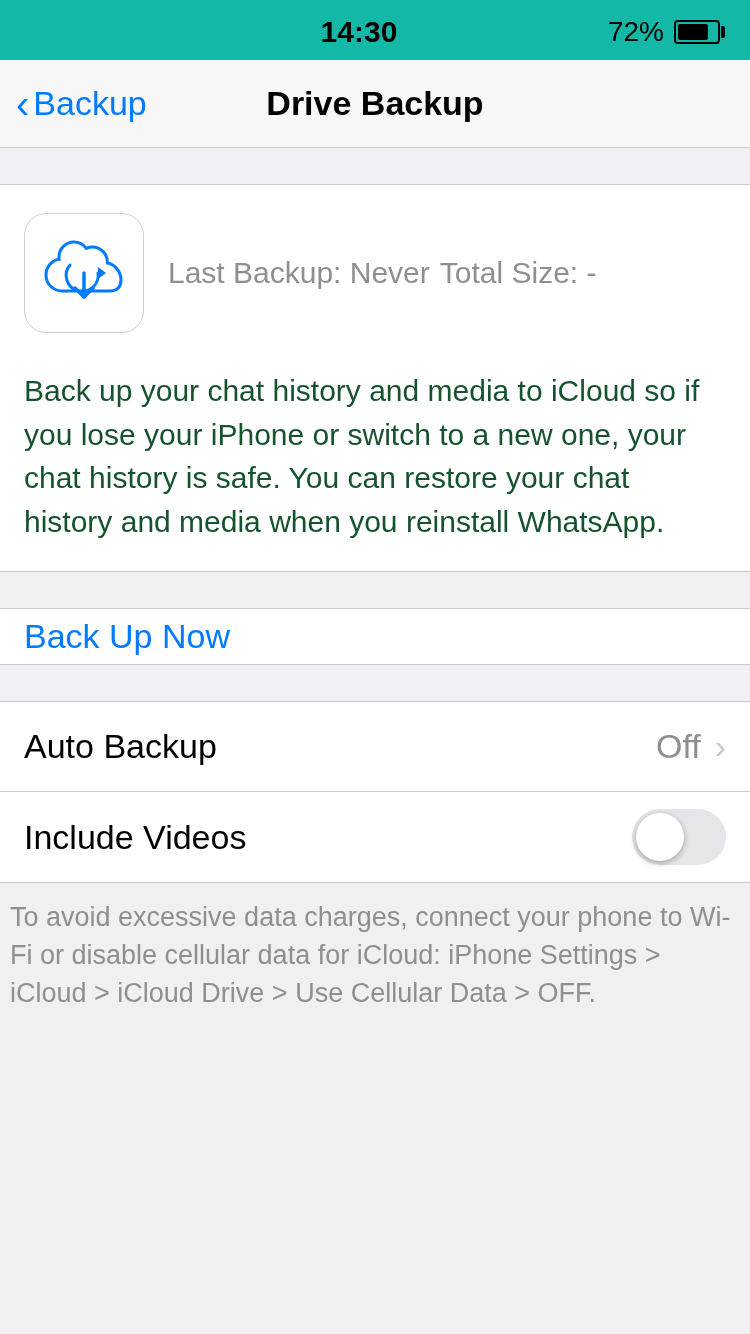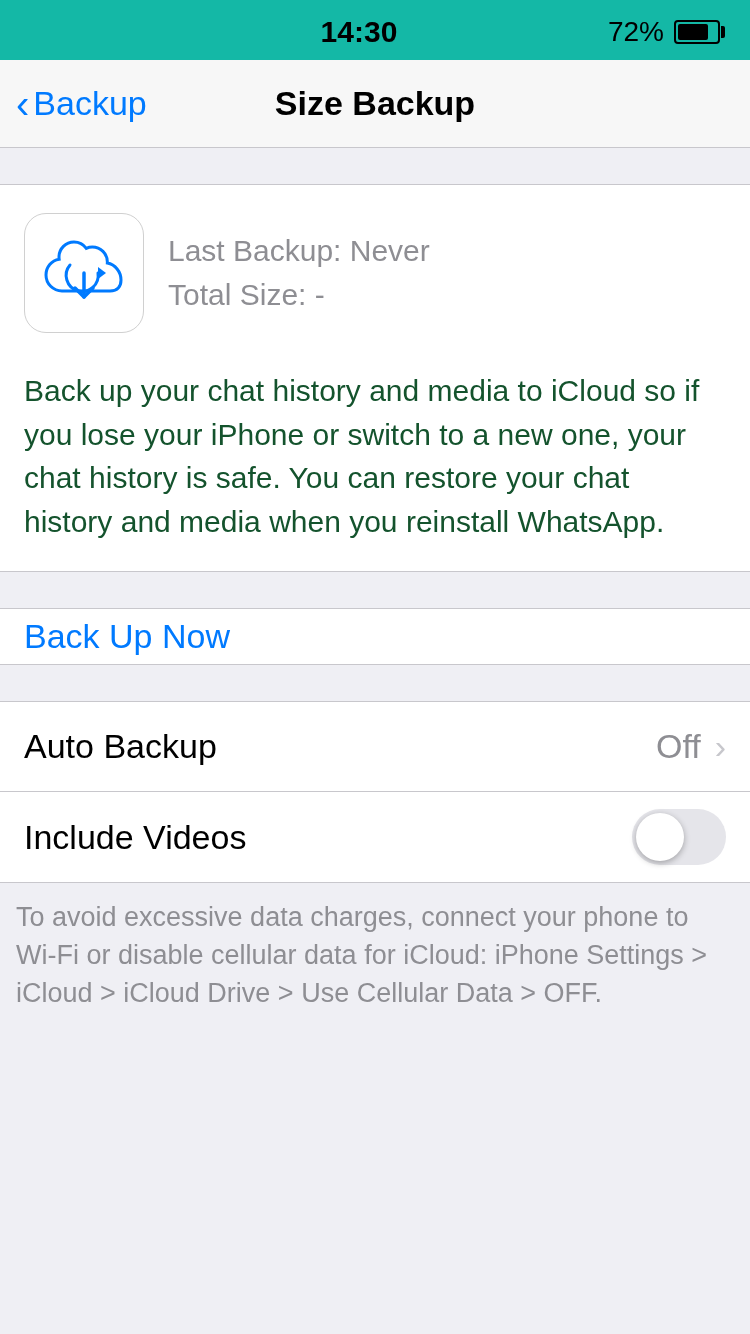--- a/index.html
+++ b/index.html
@@ -134,21 +134,21 @@
       justify-content: center;
       flex-shrink: 0;
       background: #fff;
     }
     .cloud-svg {
       width: 84px;
       height: 68px;
     }
     .backup-meta {
       display: flex;
-      flex-direction: column;
+      flex-direction: row;
       gap: 10px;
     }
     .backup-meta-text {
       font-size: 30px;
       color: #8e8e93;
     }
 
     
     .description-text {
       padding: 16px 24px 28px;
@@ -229,21 +229,21 @@
       width: 48px;
       height: 48px;
       background: #fff;
       border-radius: 50%;
       box-shadow: 0 2px 6px rgba(0,0,0,0.3);
       transition: left 0.2s;
     }
 
     
     .footer-note {
-      padding: 16px 16px 24px;
+      padding: 16px 10px 24px;
       font-size: 27px;
       color: #8e8e93;
       line-height: 1.4;
       background-color: #efeff4;
     }
   </style>
 </head>
 <body>
 
 <div class="status-bar">
@@ -257,21 +257,21 @@
       </div>
     </div>
   </div>
 </div>
 
 <div class="nav-bar">
   <div class="nav-back">
     <span class="nav-back-chevron">‹</span>
     <span>Backup</span>
   </div>
-  <div class="nav-title">Size Backup</div>
+  <div class="nav-title">Drive Backup</div>
 </div>
 
 <div class="section-spacer"></div>
 
 <div class="card-section">
   <div class="backup-info">
 
     <div class="cloud-icon-wrapper">
       <svg class="cloud-svg" viewBox="0 0 84 68" fill="none" xmlns="http://www.w3.org/2000/svg">
 

